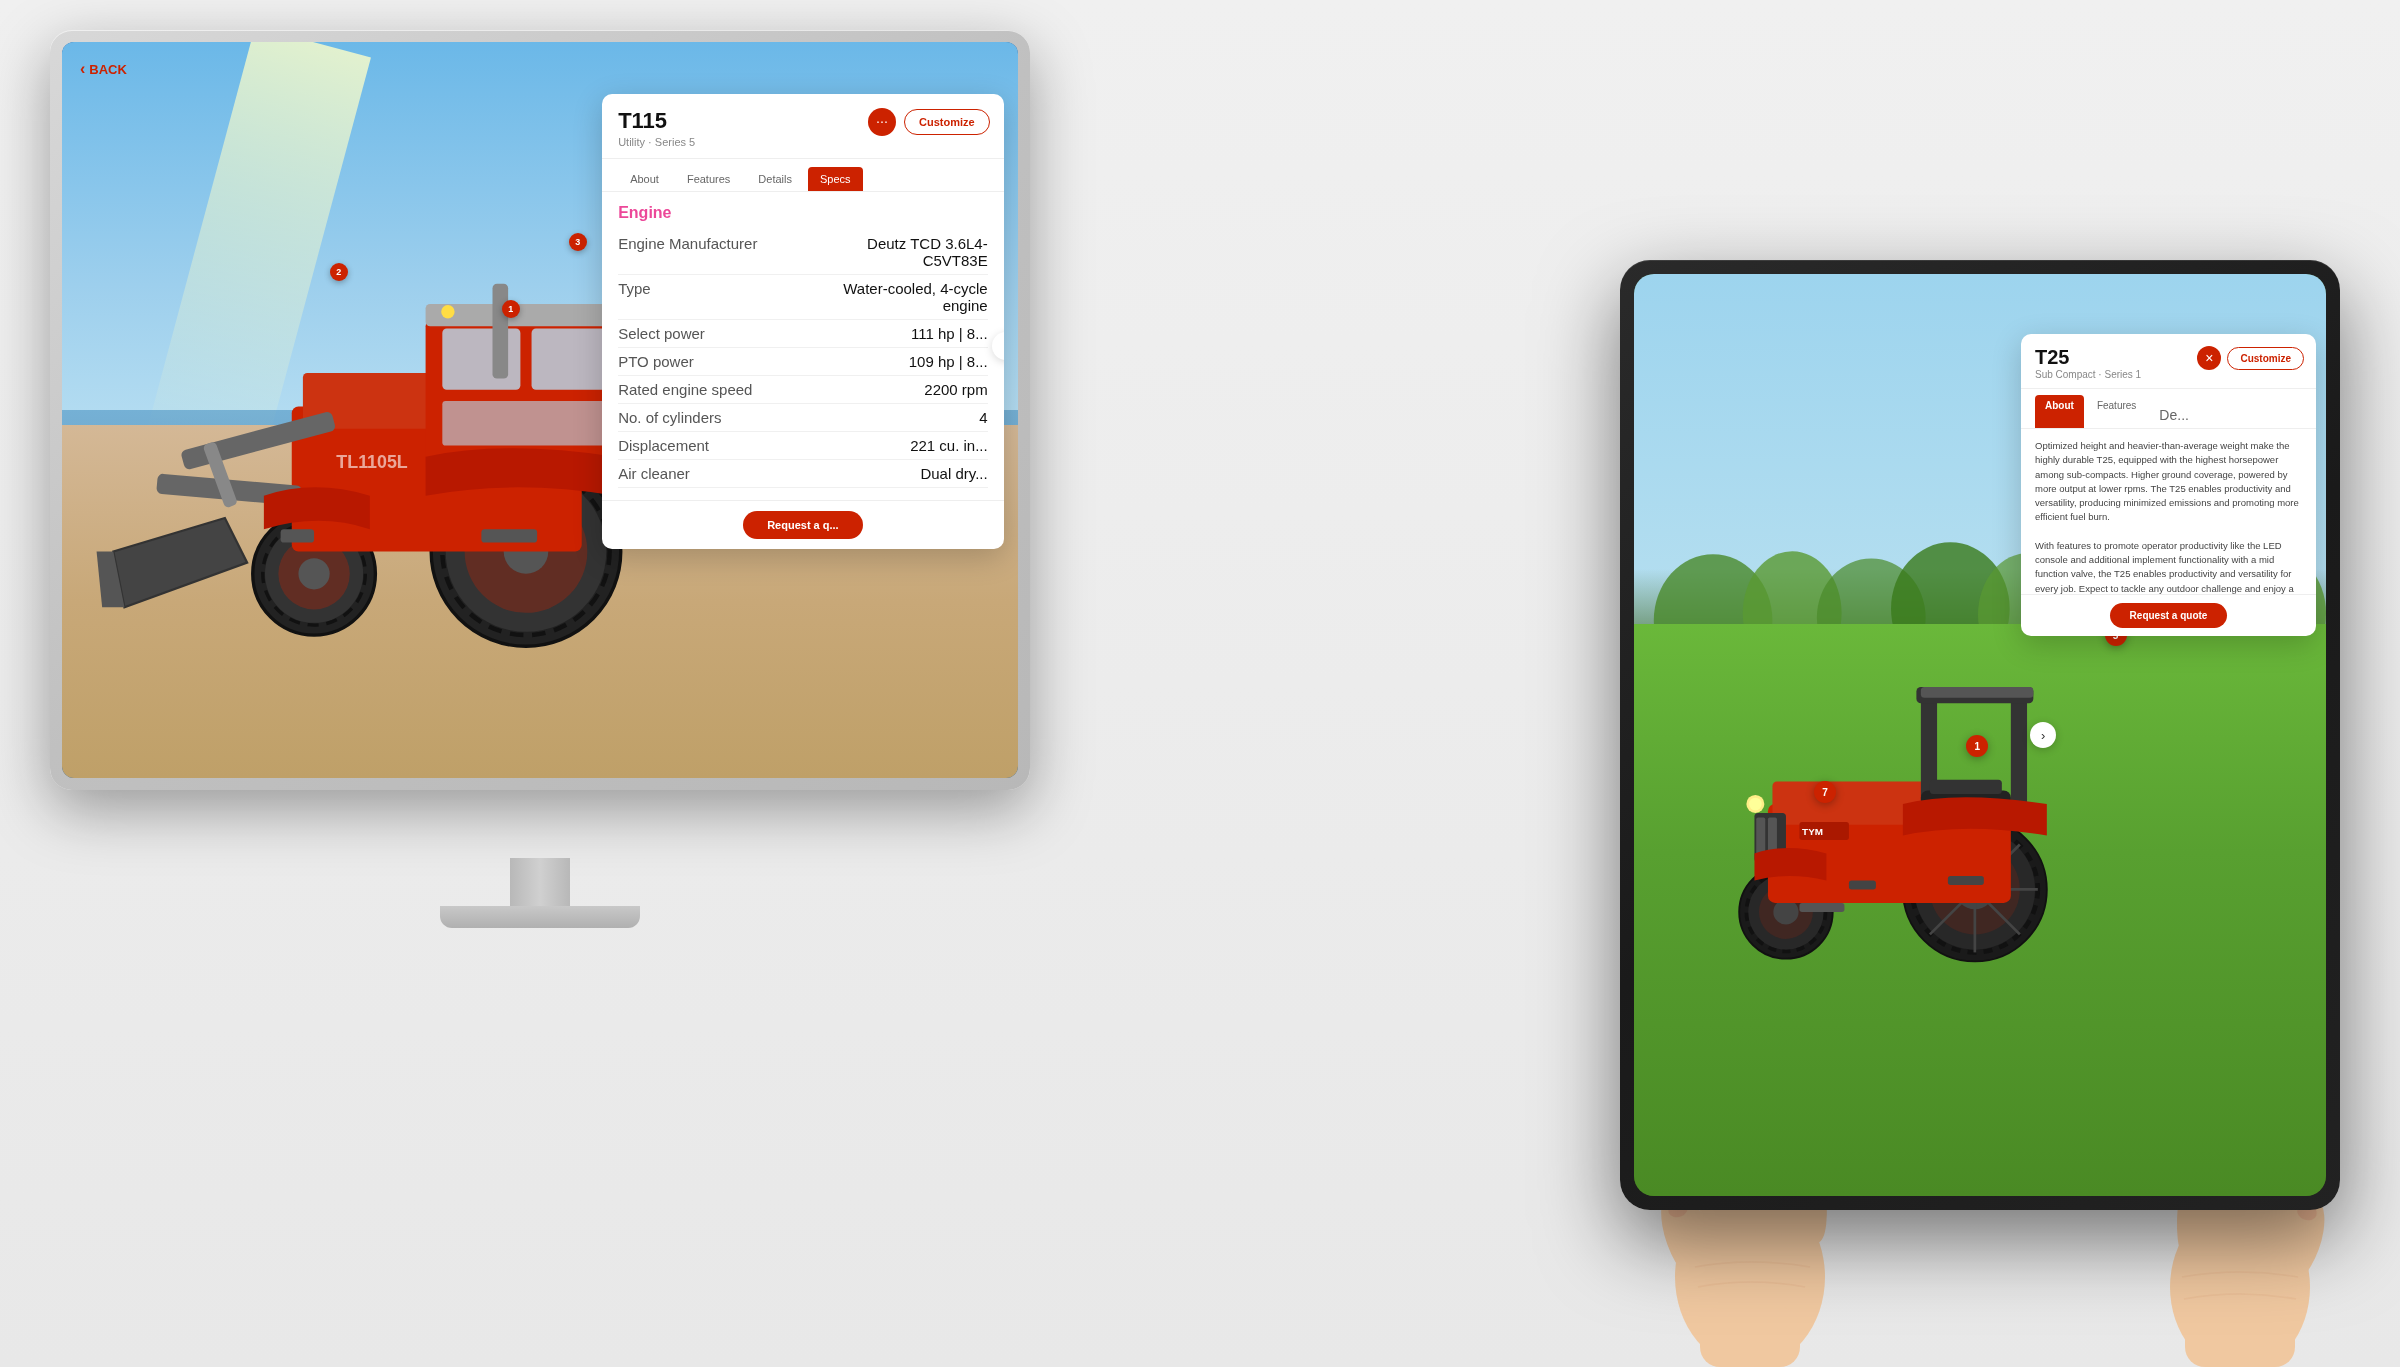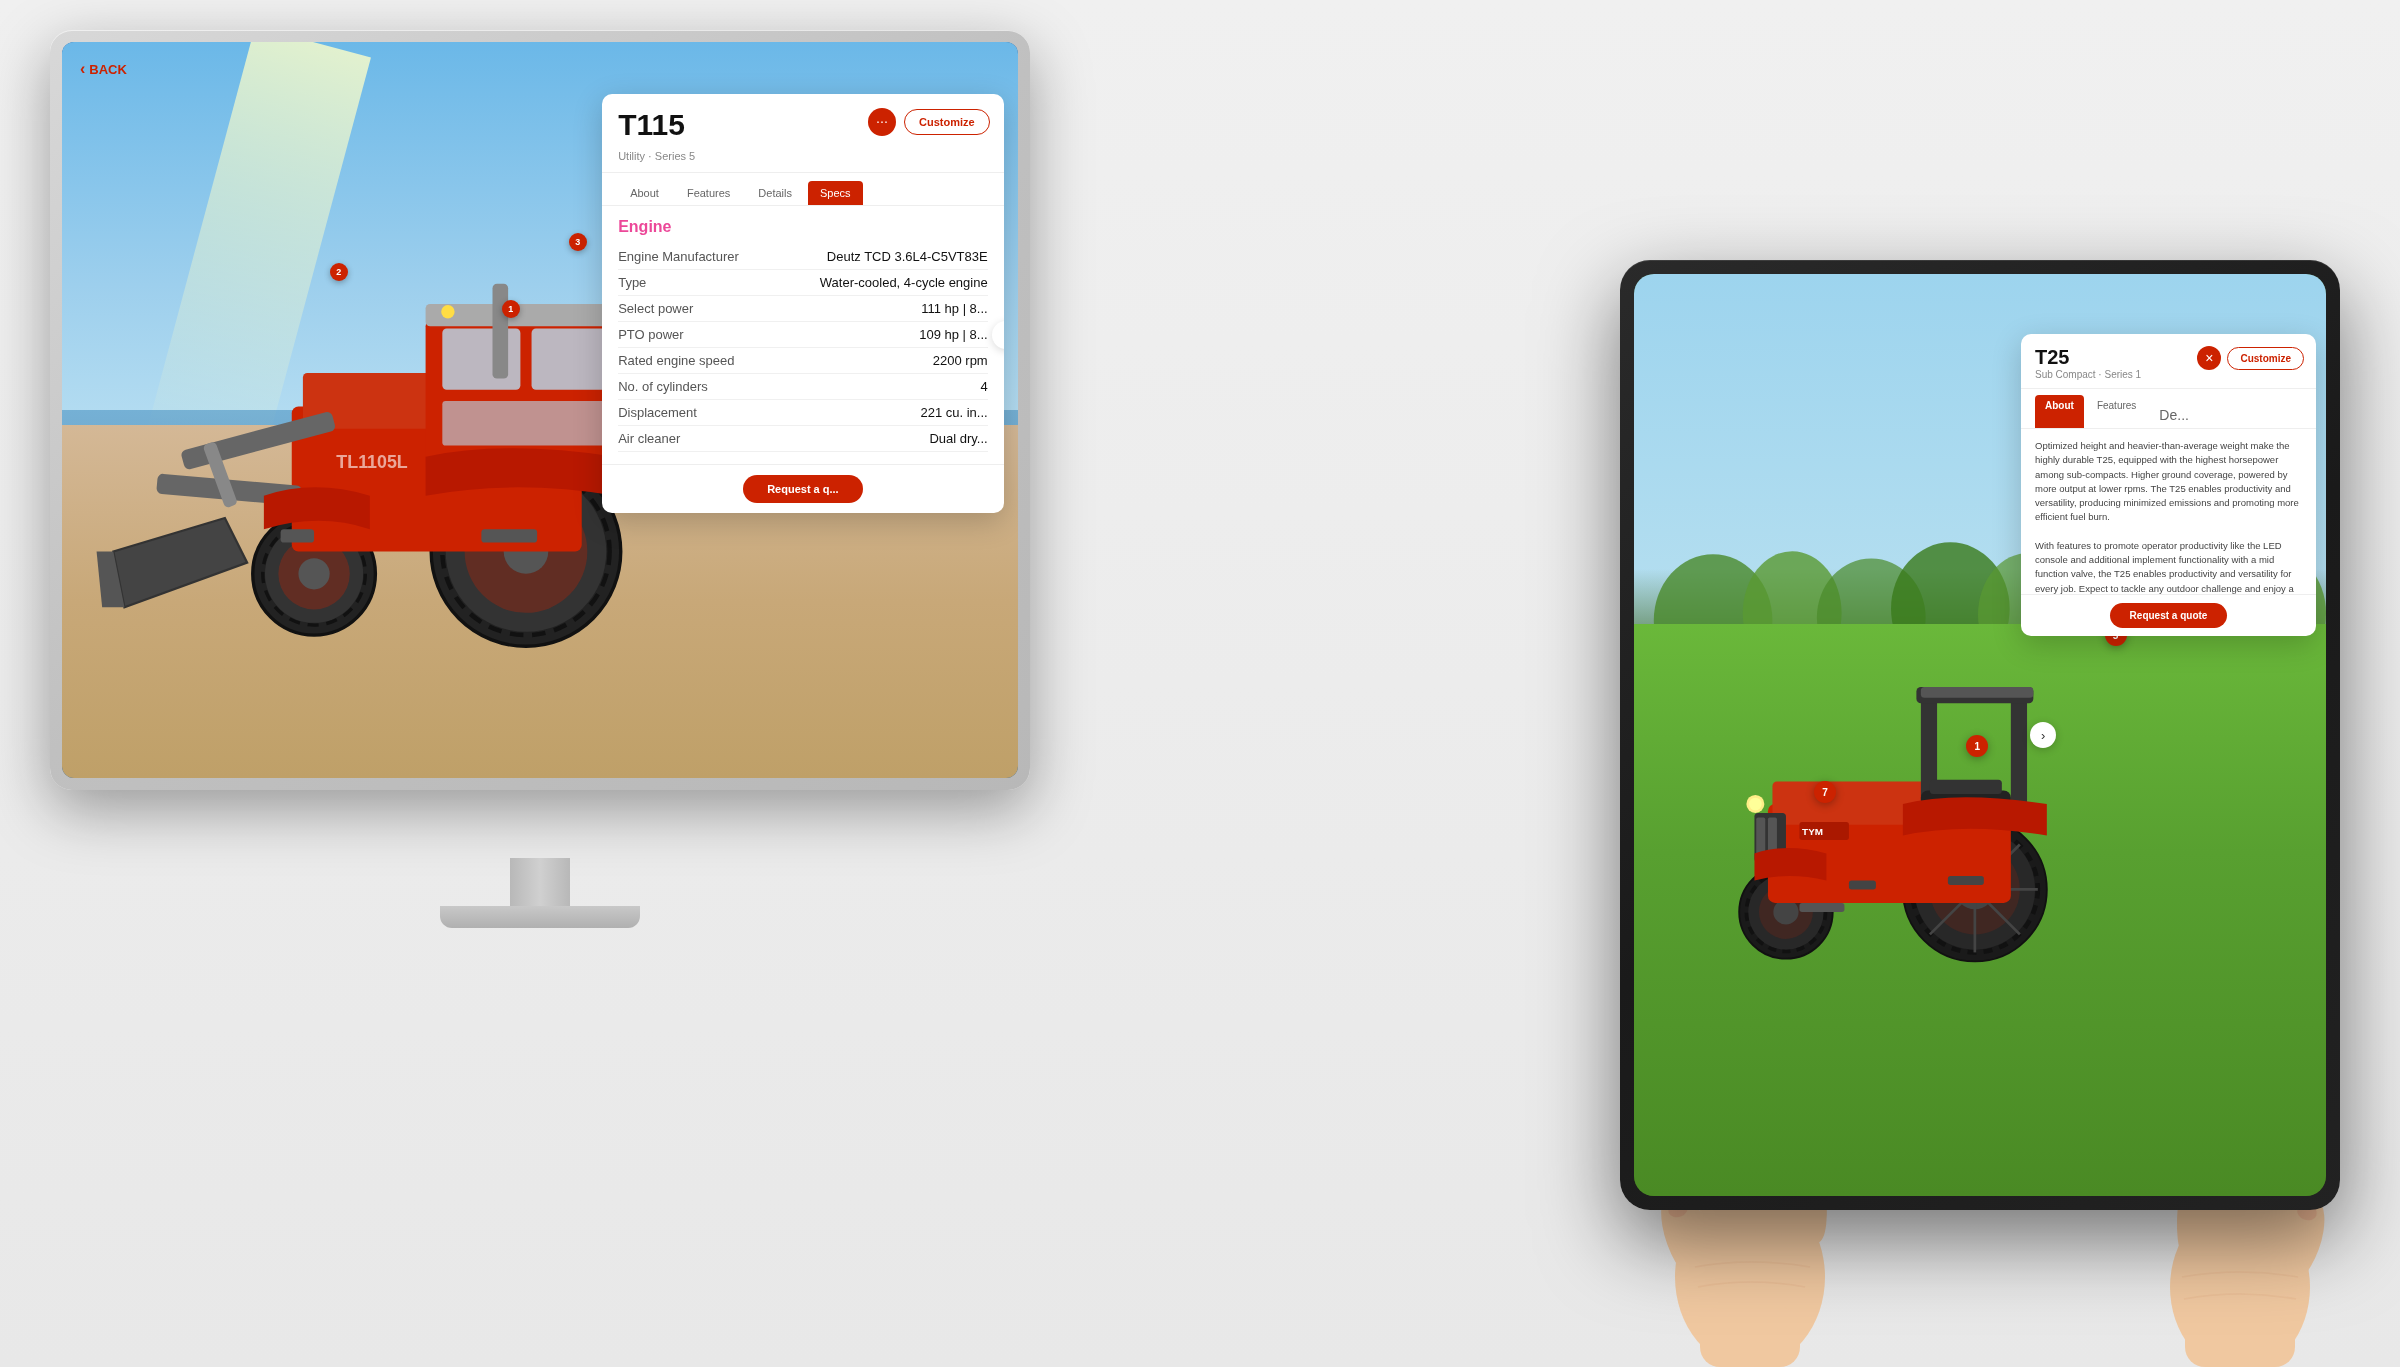--- a/index.html
+++ b/index.html
@@ -128,24 +128,24 @@
       border-radius: 10px;
       box-shadow: 0 8px 30px rgba(0,0,0,0.2);
       overflow: hidden;
       z-index: 30;
     }
     .panel-header {
       padding: 14px 16px 10px;
       border-bottom: 1px solid #eee;
     }
     .panel-title {
-      font-size: 30px;
+      font-size: 22px;
       font-weight: 700;
       color: #111;
-      margin-bottom: 8px;
+      margin-bottom: 2px;
     }
     .panel-subtitle {
       font-size: 11px;
       color: #888;
     }
     .panel-header-actions {
       position: absolute;
       top: 14px;
       right: 14px;
       display: flex;
@@ -202,22 +202,21 @@
       font-size: 16px;
       font-weight: 700;
       color: #ec4899;
       margin-bottom: 8px;
     }
     .spec-row {
       display: flex;
       justify-content: space-between;
       padding: 5px 0;
       border-bottom: 1px solid #f0f0f0;
-      font-size: 13px;
-      align-items: center;
+      font-size: 15px;
     }
     .spec-label {
       color: #555;
       flex: 1;
     }
     .spec-value {
       color: #111;
       font-weight: 500;
       flex: 1;
       text-align: right;

